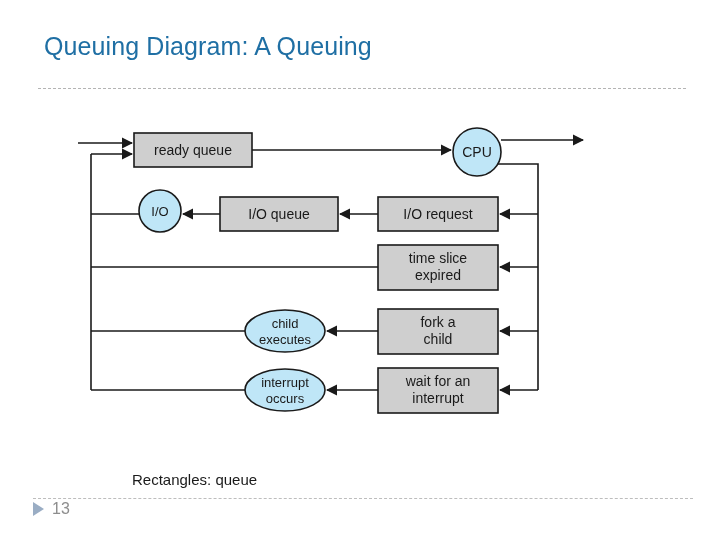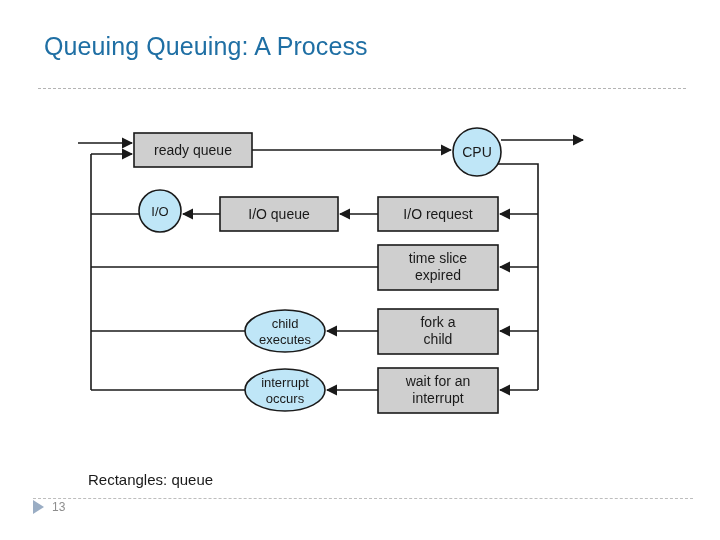--- a/index.html
+++ b/index.html
@@ -66,38 +66,38 @@
     gap: 8px;
   }
   #page-marker .tri {
     width: 0;
     height: 0;
     border-top: 7px solid transparent;
     border-bottom: 7px solid transparent;
     border-left: 11px solid #9aadc4;
   }
   #page-marker .num {
-    font-size: 12px;
+    font-size: 16px;
     color: #8d8d8d;
   }
   #caption {
     position: absolute;
     left: 88px;
     top: 470px;
     width: 610px;
     font-size: 15px;
     line-height: 20px;
     color: #1a1a1a;
   }
-  #caption div { white-space: nowrap; }
+  #caption div { white-space: nowrap; margin-left: 44px; }
 </style>
 </head>
 <body>
 
-<div id="slide-title">Queuing Queuing: A Process</div>
+<div id="slide-title">Queuing Diagram: A Queuing</div>
 
 <div id="title-rule"></div>
 
 <div id="diagram">
 <svg width="720" height="330" viewBox="0 0 720 330" xmlns="http://www.w3.org/2000/svg">
 
   <defs>
     <marker id="ah" viewBox="0 0 10 10" refX="9" refY="5" markerWidth="7" markerHeight="7" orient="auto-start-reverse">
       <path d="M 0 0 L 10 5 L 0 10 z" fill="#1a1a1a"></path>
     </marker>

